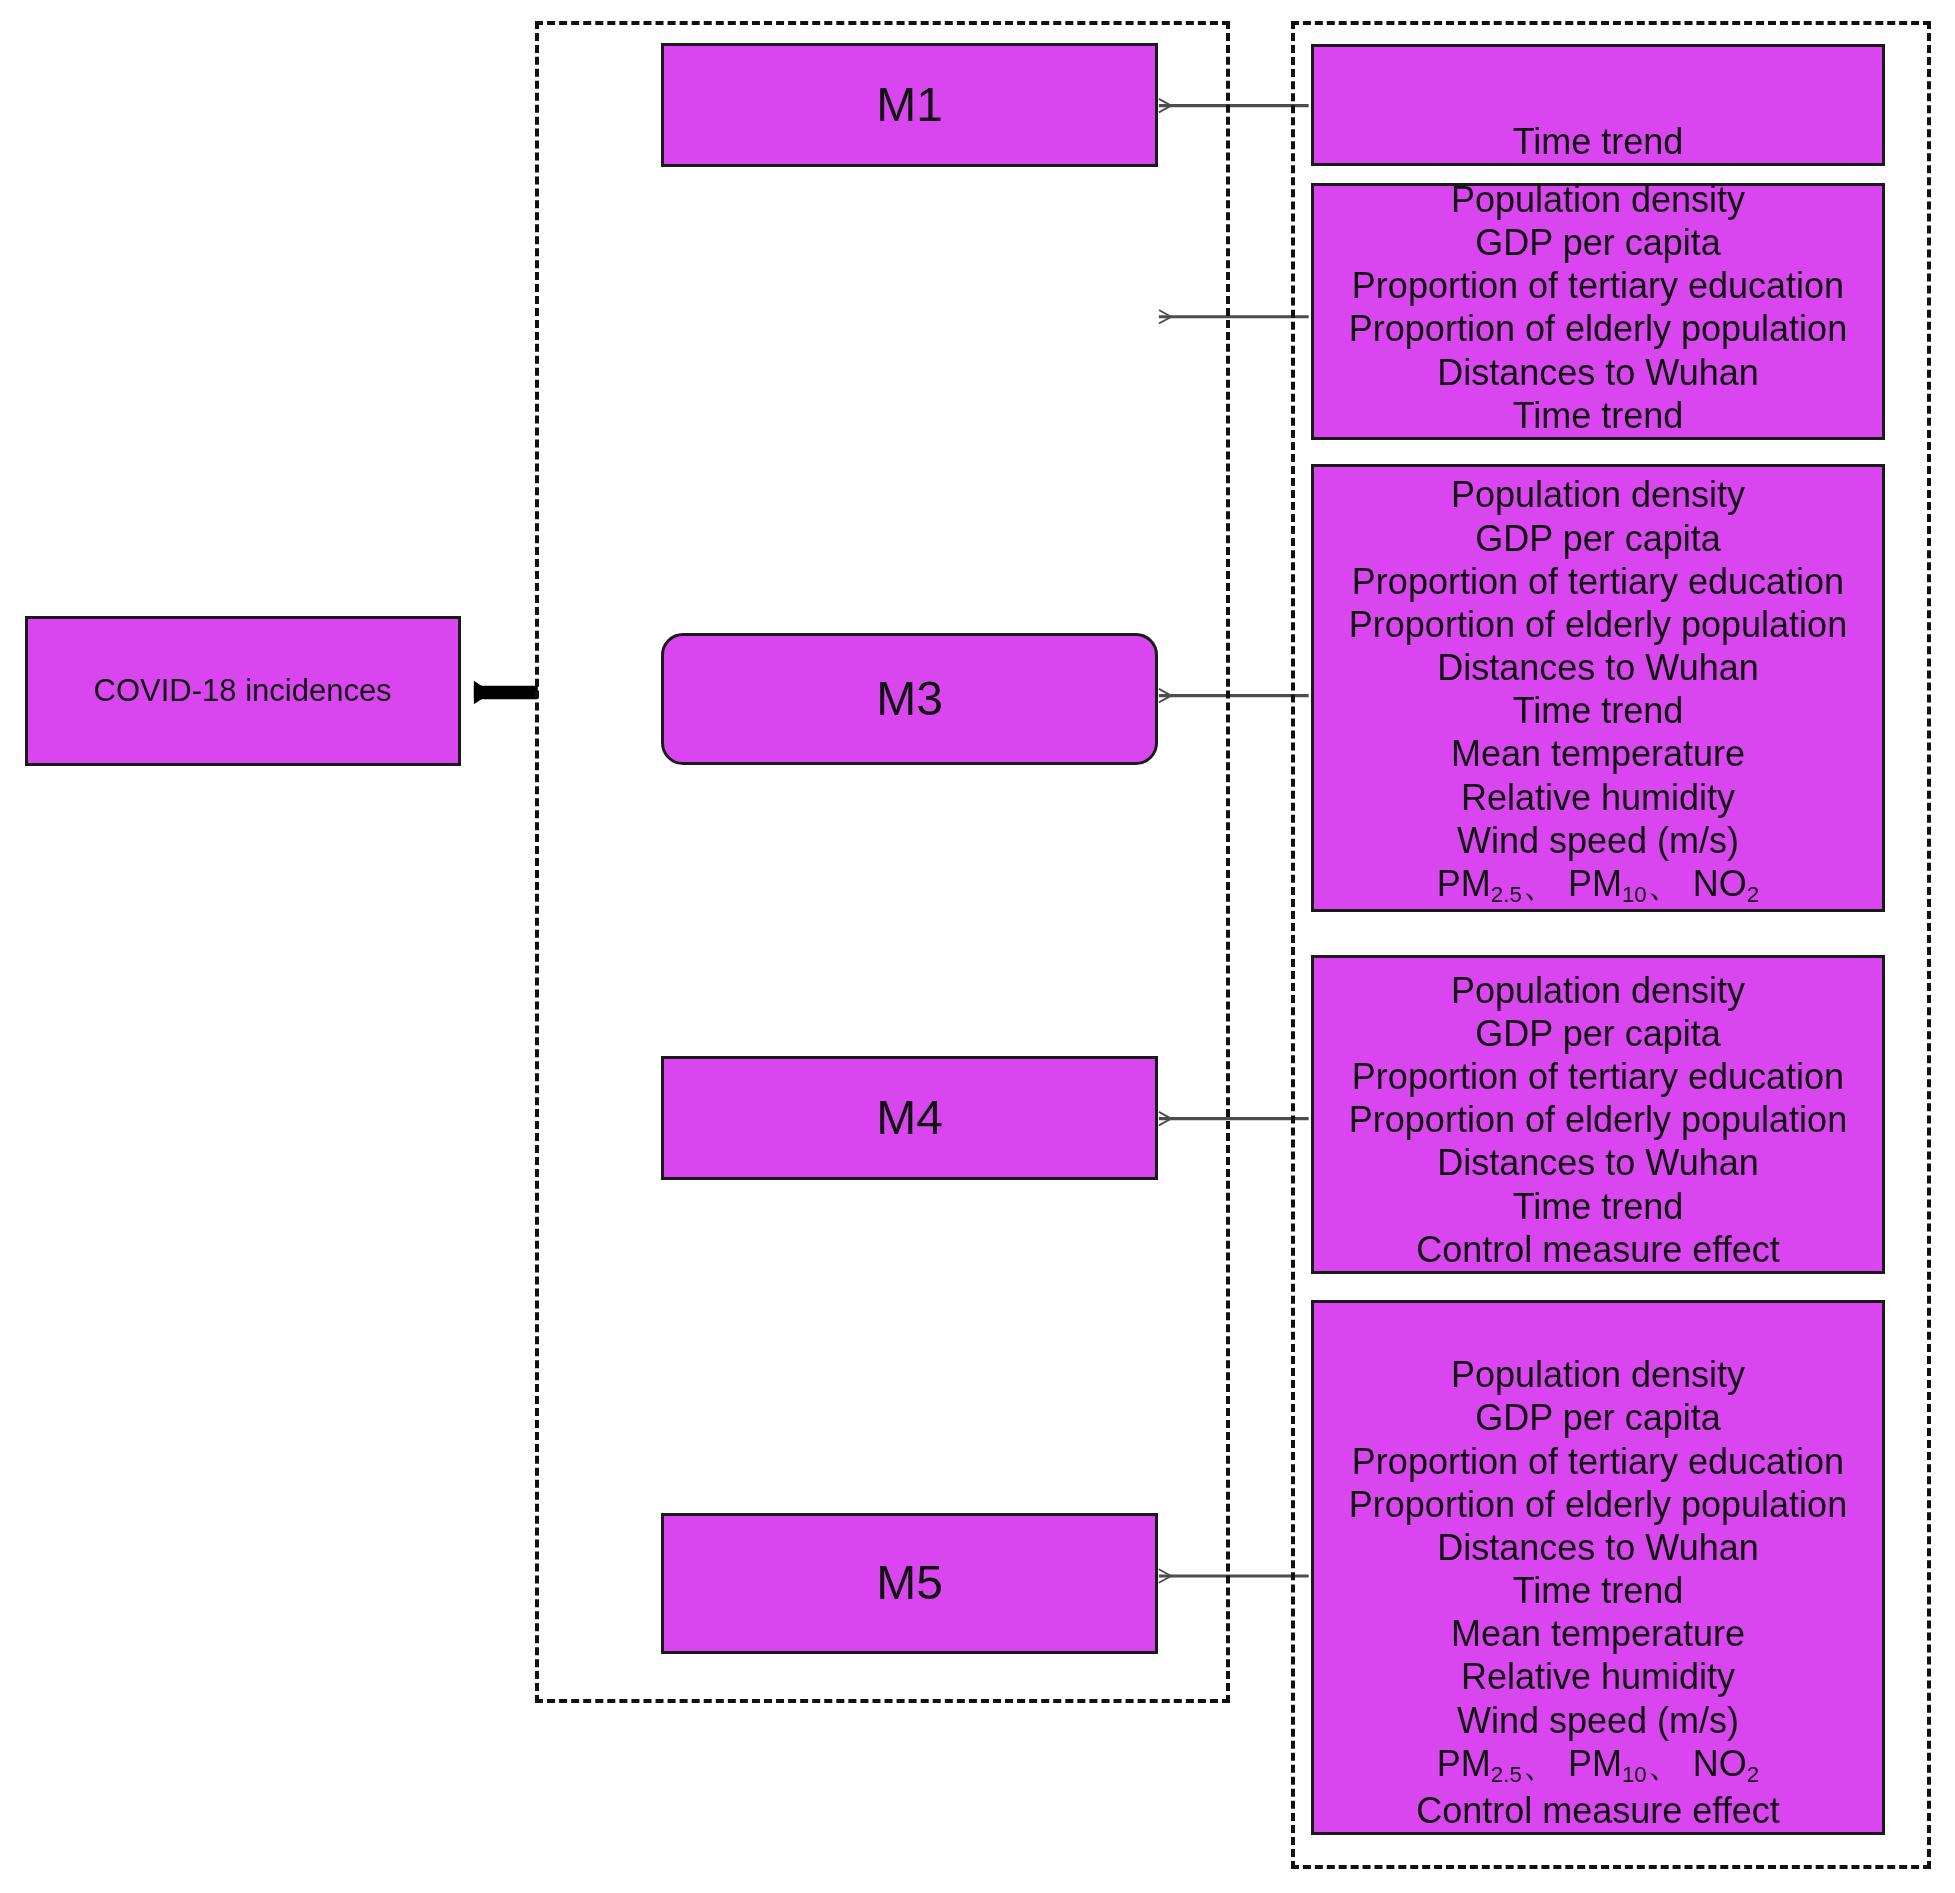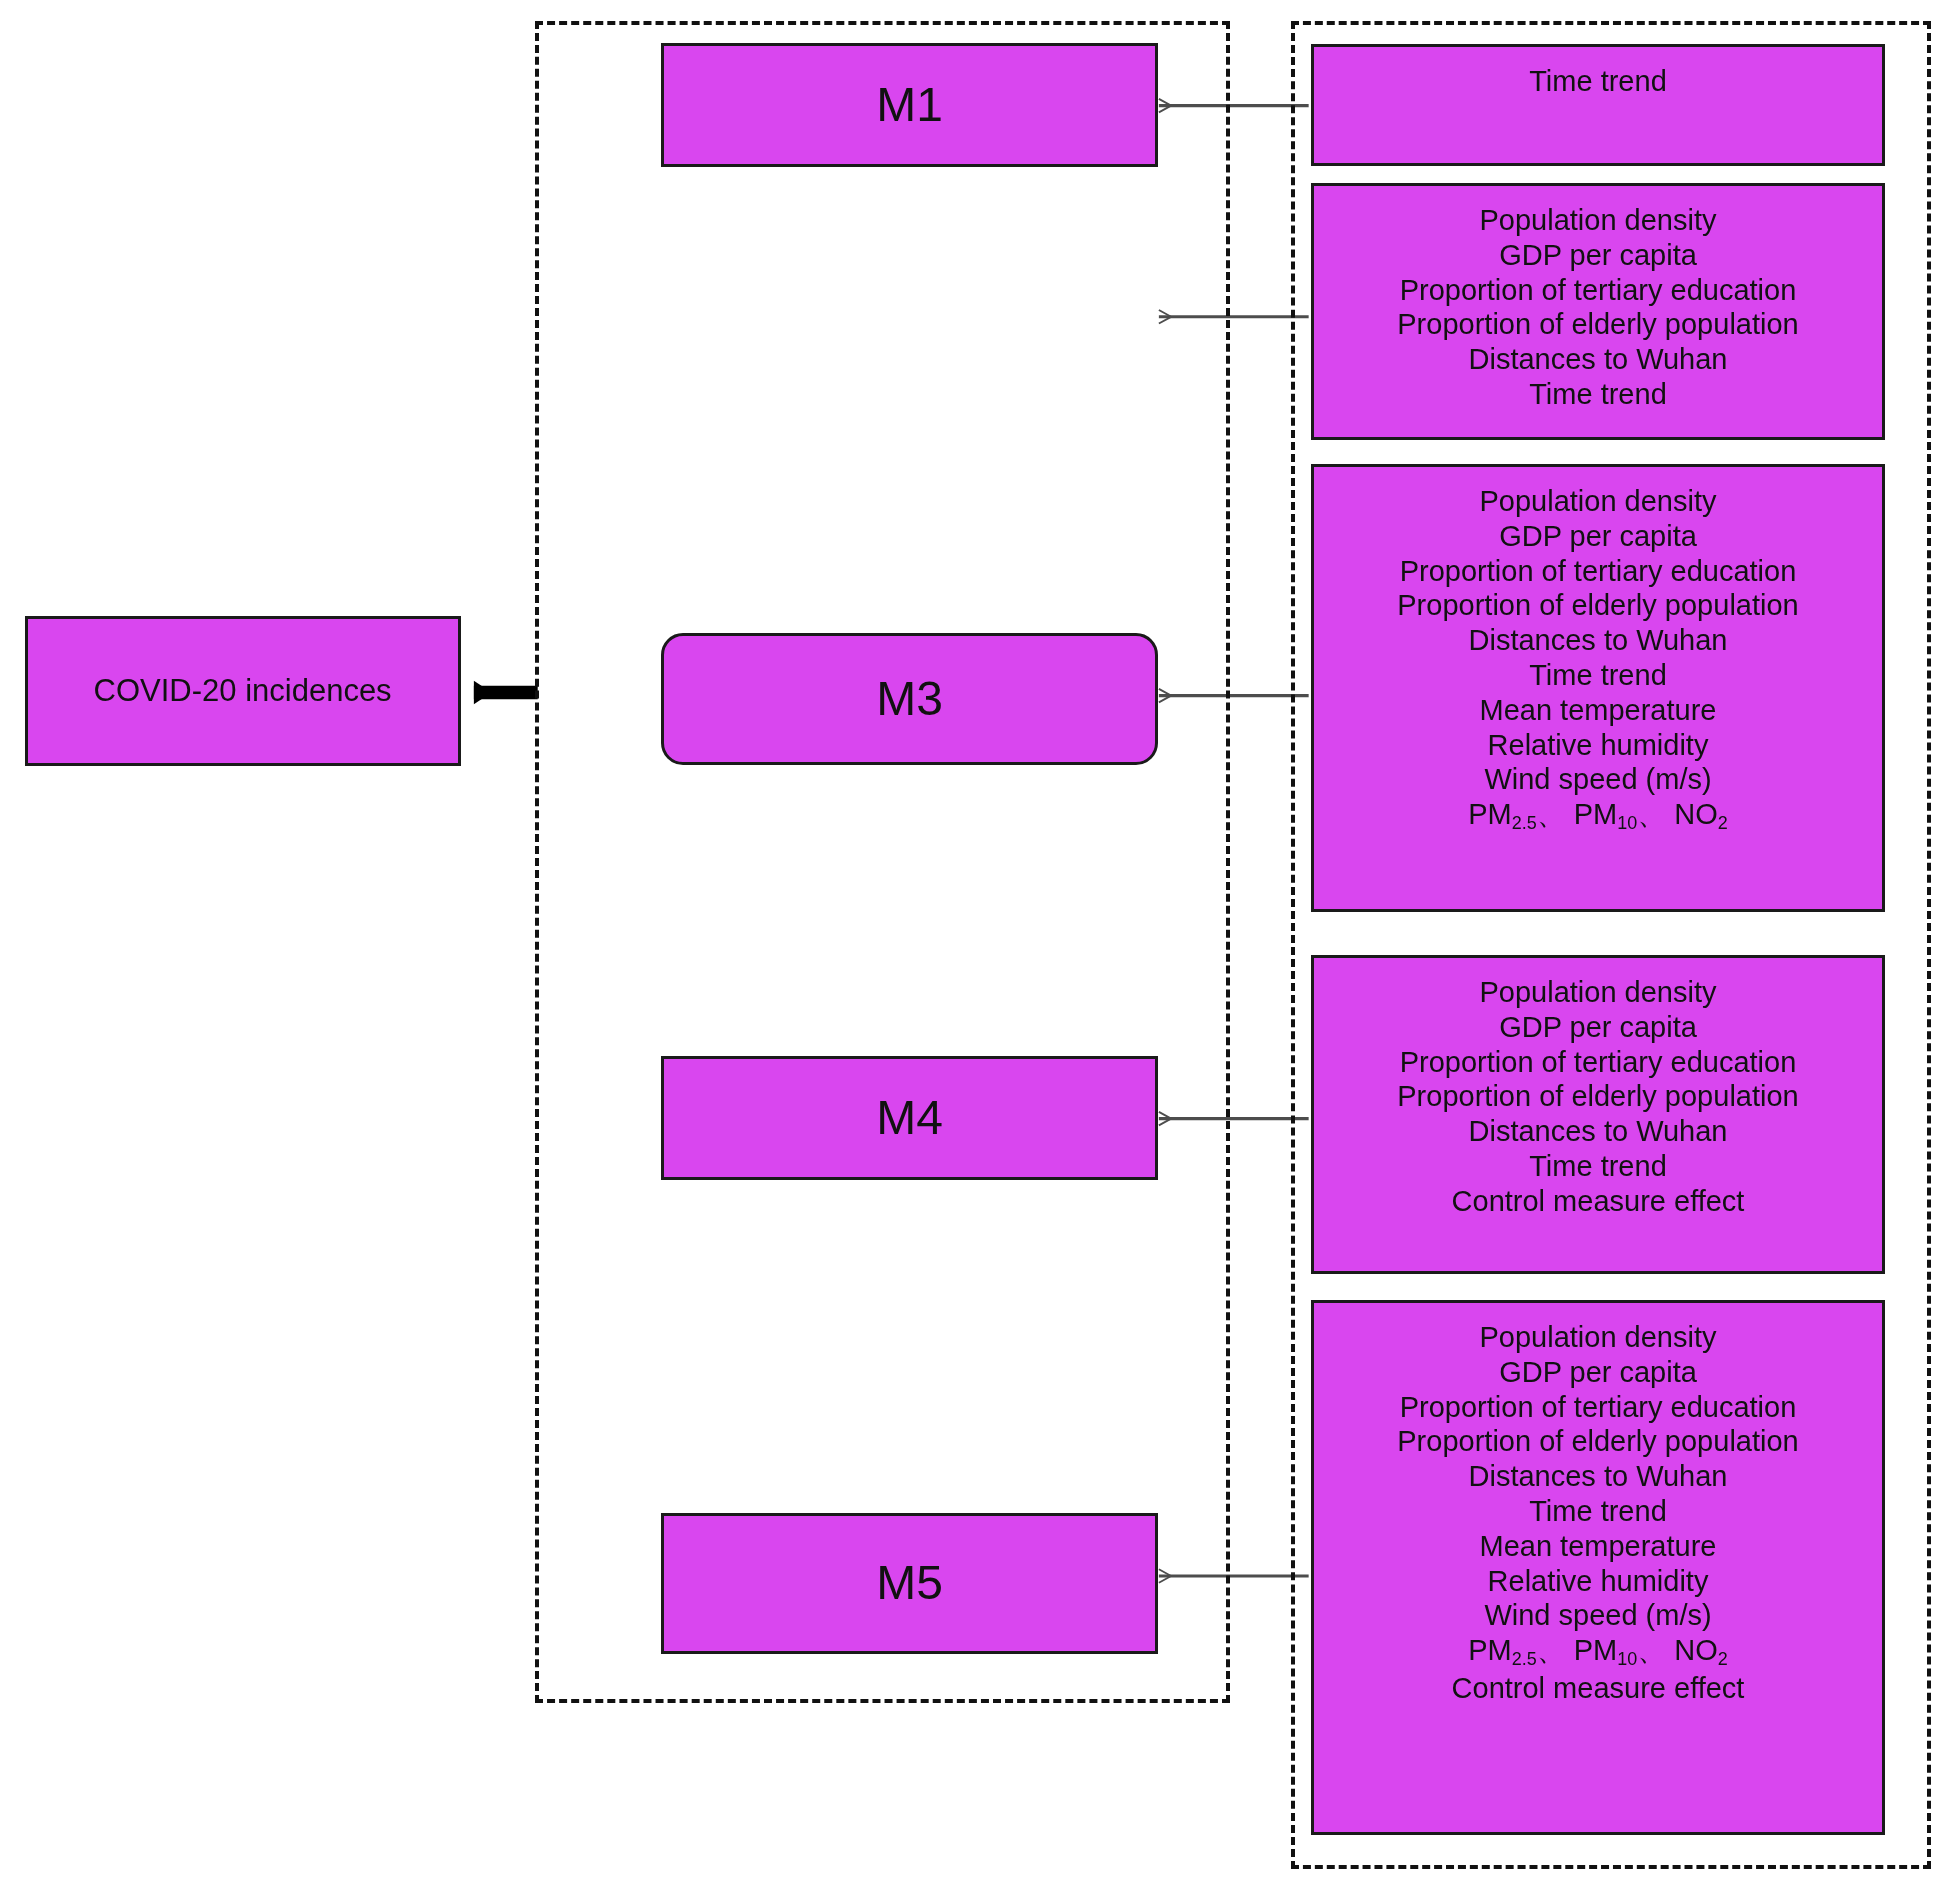--- a/index.html
+++ b/index.html
@@ -35,24 +35,24 @@
   .outcome-box {
     font-size: 31px;
   }
 
   .model-box {
     font-size: 48px;
     border-width: 3.7px;
   }
 
   .var-box {
-    font-size: 29px;
-    padding: 17px 11px;
+    font-size: 36px;
+    padding: 0 11px;
     flex-direction: column;
-    justify-content: flex-start;
+    justify-content: flex-end;
   }
 
   .var-line {
     display: block;
     white-space: nowrap;
     line-height: 1.20;
   }
 
   .var-line sub {
     font-size: 0.62em;
@@ -113,21 +113,21 @@
     <g>
       <line x1="2132" y1="2567" x2="1888" y2="2567" stroke="#4d4d4d" stroke-width="5" marker-end="url(#thinHead)"></line>
     </g>
   </svg>
 
   <div class="dashed-group" style="left:535px; top:21px; width:695px; height:1682px;"></div>
 
   <div class="dashed-group" style="left:1291px; top:21px; width:640px; height:1848px;"></div>
 
   <div class="box outcome-box" style="left:24.6px; top:616px; width:436px; height:150px;">
-    <span>COVID-20 incidences</span>
+    <span>COVID-18 incidences</span>
   </div>
 
   <div class="box model-box" style="left:661px; top:43px; width:497px; height:124px;">
     <span>M1</span>
   </div>
 
 
   <div class="box model-box" style="left:661px; top:633px; width:497px; height:132px;border-radius:22px;">
     <span>M3</span>
   </div>

